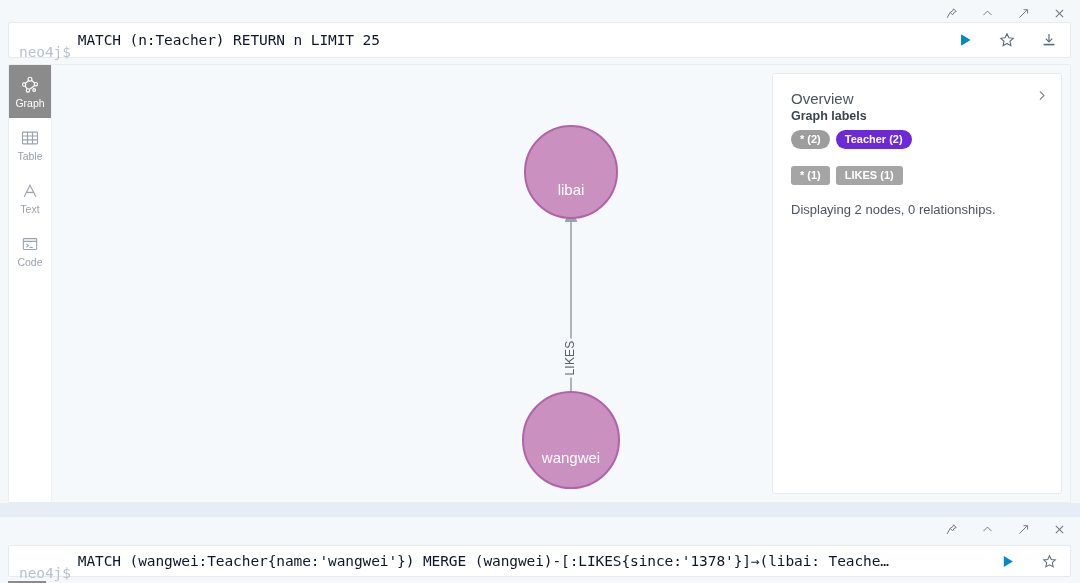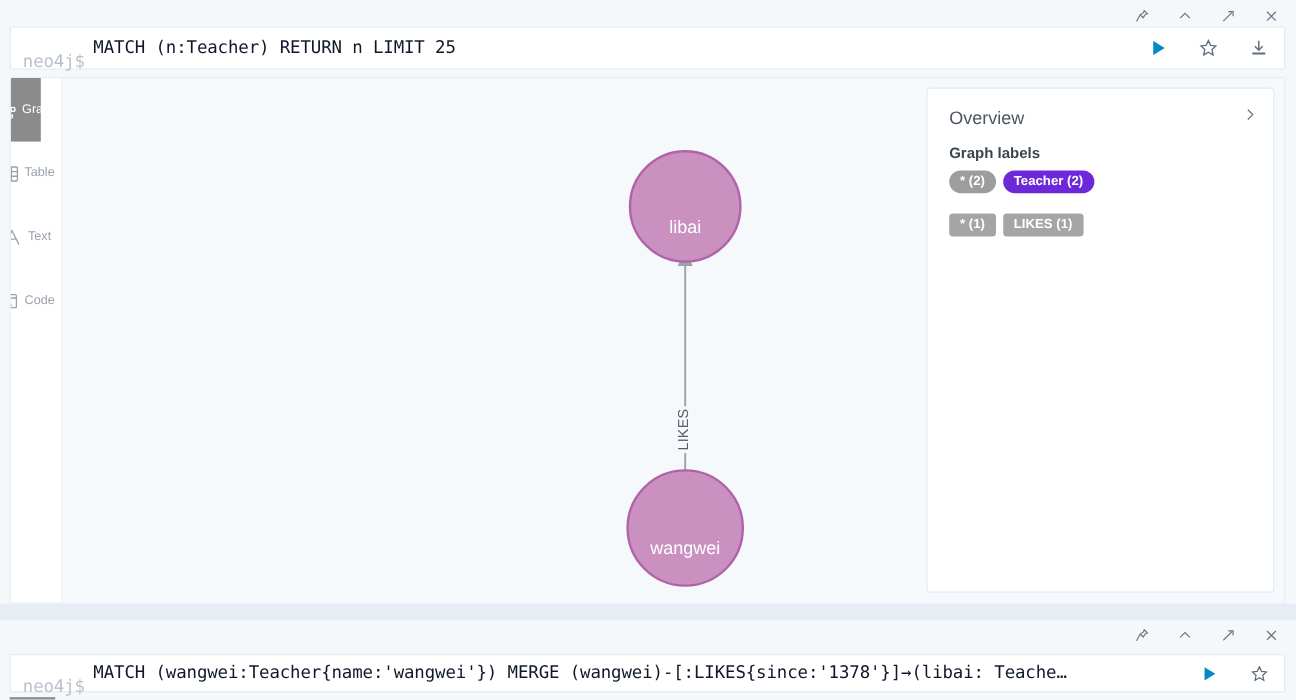--- a/index.html
+++ b/index.html
@@ -110,23 +110,24 @@
 
   
   #view-rail {
     width: 42px;
     background: #ffffff;
     border-right: 1px solid #eef2f6;
     flex: 0 0 42px;
     padding-top: 0px;
   }
   .rail-item {
-    width: 25px;
+    width: 42px;
     height: 53px;
     display: flex;
+    flex-direction: column;
     align-items: center;
     justify-content: center;
     gap: 3px;
     color: #9aa2ab;
     cursor: pointer;
     box-sizing: border-box;
   }
   .rail-item .rail-label {
     font-size: 10.5px;
     line-height: 11px;
@@ -205,21 +206,21 @@
     background: #ffffff;
     border: 1px solid #e4eaf0;
     border-radius: 3px;
     box-sizing: border-box;
     padding: 16px 18px;
   }
   .ov-title {
     font-size: 15px;
     color: #4b5560;
     font-family: "Liberation Sans", sans-serif;
-    margin: 0 0 14px 0;
+    margin: 0 0 2px 0;
     font-weight: normal;
   }
   #ov-collapse {
     position: absolute;
     right: 12px;
     top: 13px;
     color: #6b7682;
     cursor: pointer;
     width: 16px; height: 16px;
     display: flex; align-items: center; justify-content: center;
@@ -490,20 +491,21 @@
         <div class="pill-row">
           <span class="pill node" style="background:#9d9d9d;">* (2)</span>
           <span class="pill node" style="background:#6d28d9;">Teacher (2)</span>
         </div>
 
         <div class="pill-row">
           <span class="pill rel" style="background:#a5a5a5;">* (1)</span>
           <span class="pill rel" style="background:#a5a5a5;">LIKES (1)</span>
         </div>
 
+        <div class="ov-summary">Displaying 2 nodes, 0 relationships.</div>
       </div>
 
     </div>
   </div>
 </div>
 
 <div id="band"></div>
 
 <div id="bottom-frame">
 

